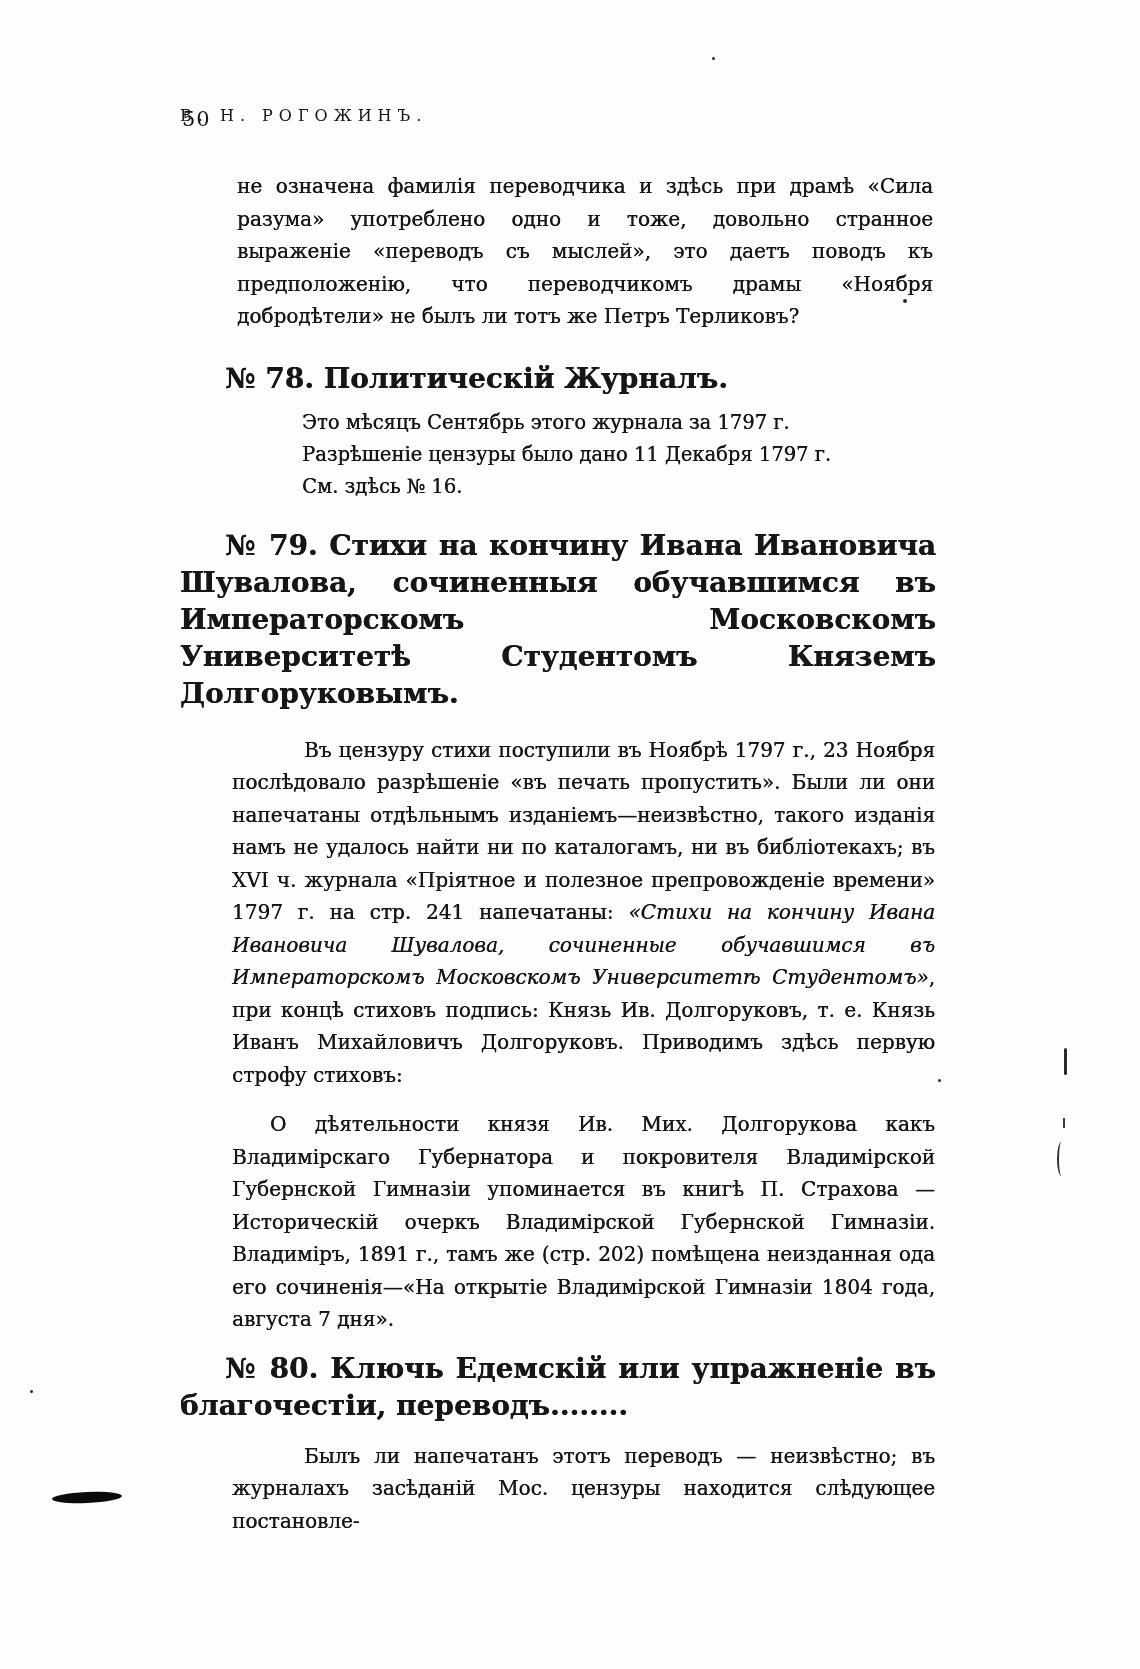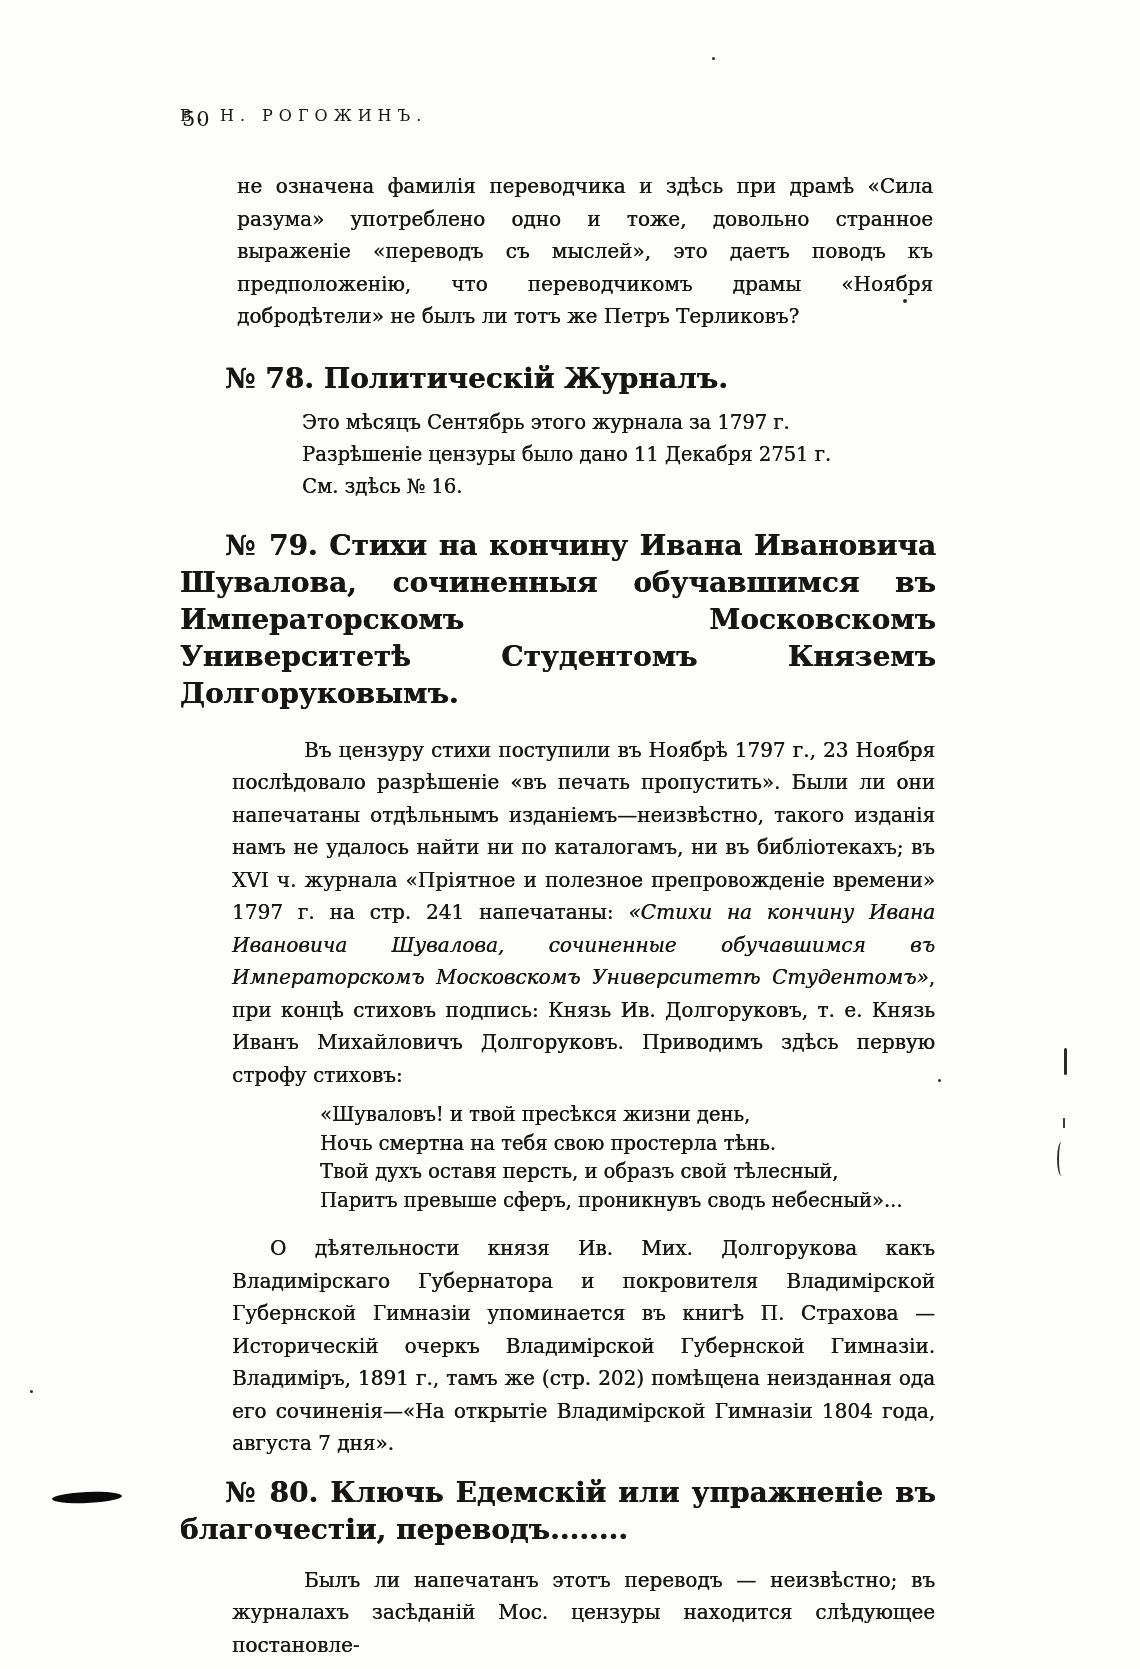--- a/index.html
+++ b/index.html
@@ -119,34 +119,28 @@
       <span class="page-num">50</span>
       <span class="running-header">В. Н. РОГОЖИНЪ.</span>
     </div>
 
     <p class="body-text p-cont">не означена фамилія переводчика и здѣсь при драмѣ «Сила разума» употреблено одно и тоже, довольно странное выраженіе «переводъ съ мыслей», это даетъ поводъ къ предположенію, что переводчикомъ драмы «Ноября добродѣтели» не былъ ли тотъ же Петръ Терликовъ?</p>
 
     <h2 class="entry-heading">№ 78. Политическій Журналъ.</h2>
 
     <div class="notes">
       <div>Это мѣсяцъ Сентябрь этого журнала за 1797 г.</div>
-      <div>Разрѣшеніе цензуры было дано 11 Декабря 2751 г.</div>
+      <div>Разрѣшеніе цензуры было дано 11 Декабря 1797 г.</div>
       <div>См. здѣсь № 16.</div>
     </div>
 
     <h2 class="entry-heading h79">№ 79. Стихи на кончину Ивана Ивановича Шувалова, сочиненныя обучавшимся въ Императорскомъ Московскомъ Университетѣ Студентомъ Княземъ Долгоруковымъ.</h2>
 
     <p class="body-text p-body"><span>Въ цензуру стихи поступили въ Ноябрѣ 1797 г., 23 Ноября послѣдовало разрѣшеніе «въ печать пропустить». Были ли они напечатаны отдѣльнымъ изданіемъ—неизвѣстно, такого изданія намъ не удалось найти ни по каталогамъ, ни въ библіотекахъ; въ XVI ч. журнала «Пріятное и полезное препровожденіе времени» 1797 г. на стр. 241 напечатаны: </span><span class="italic-run">«Стихи на кончину Ивана Ивановича Шувалова, сочиненные обучавшимся въ Императорскомъ Московскомъ Университетѣ Студентомъ»</span><span>, при концѣ стиховъ подпись: Князь Ив. Долгоруковъ, т. е. Князь Иванъ Михайловичъ Долгоруковъ. Приводимъ здѣсь первую строфу стиховъ:</span></p>
 
-    <div class="verse">
-      <div>«Шуваловъ! и твой пресѣкся жизни день,</div>
-      <div>Ночь смертна на тебя свою простерла тѣнь.</div>
-      <div>Твой духъ оставя персть, и образъ свой тѣлесный,</div>
-      <div>Паритъ превыше сферъ, проникнувъ сводъ небесный»...</div>
-    </div>
 
     <p class="body-text p-body2">О дѣятельности князя Ив. Мих. Долгорукова какъ Владимірскаго Губернатора и покровителя Владимірской Губернской Гимназіи упоминается въ книгѣ П. Страхова — Историческій очеркъ Владимірской Губернской Гимназіи. Владиміръ, 1891 г., тамъ же (стр. 202) помѣщена неизданная ода его сочиненія—«На открытіе Владимірской Гимназіи 1804 года, августа 7 дня».</p>
 
     <h2 class="entry-heading h80">№ 80. Ключь Едемскій или упражненіе въ благочестіи, переводъ........</h2>
 
     <p class="body-text p80">Былъ ли напечатанъ этотъ переводъ — неизвѣстно; въ журналахъ засѣданій Мос. цензуры находится слѣдующее постановле-</p>
 
   </div>
 
   <div class="artifact smudge"></div>

